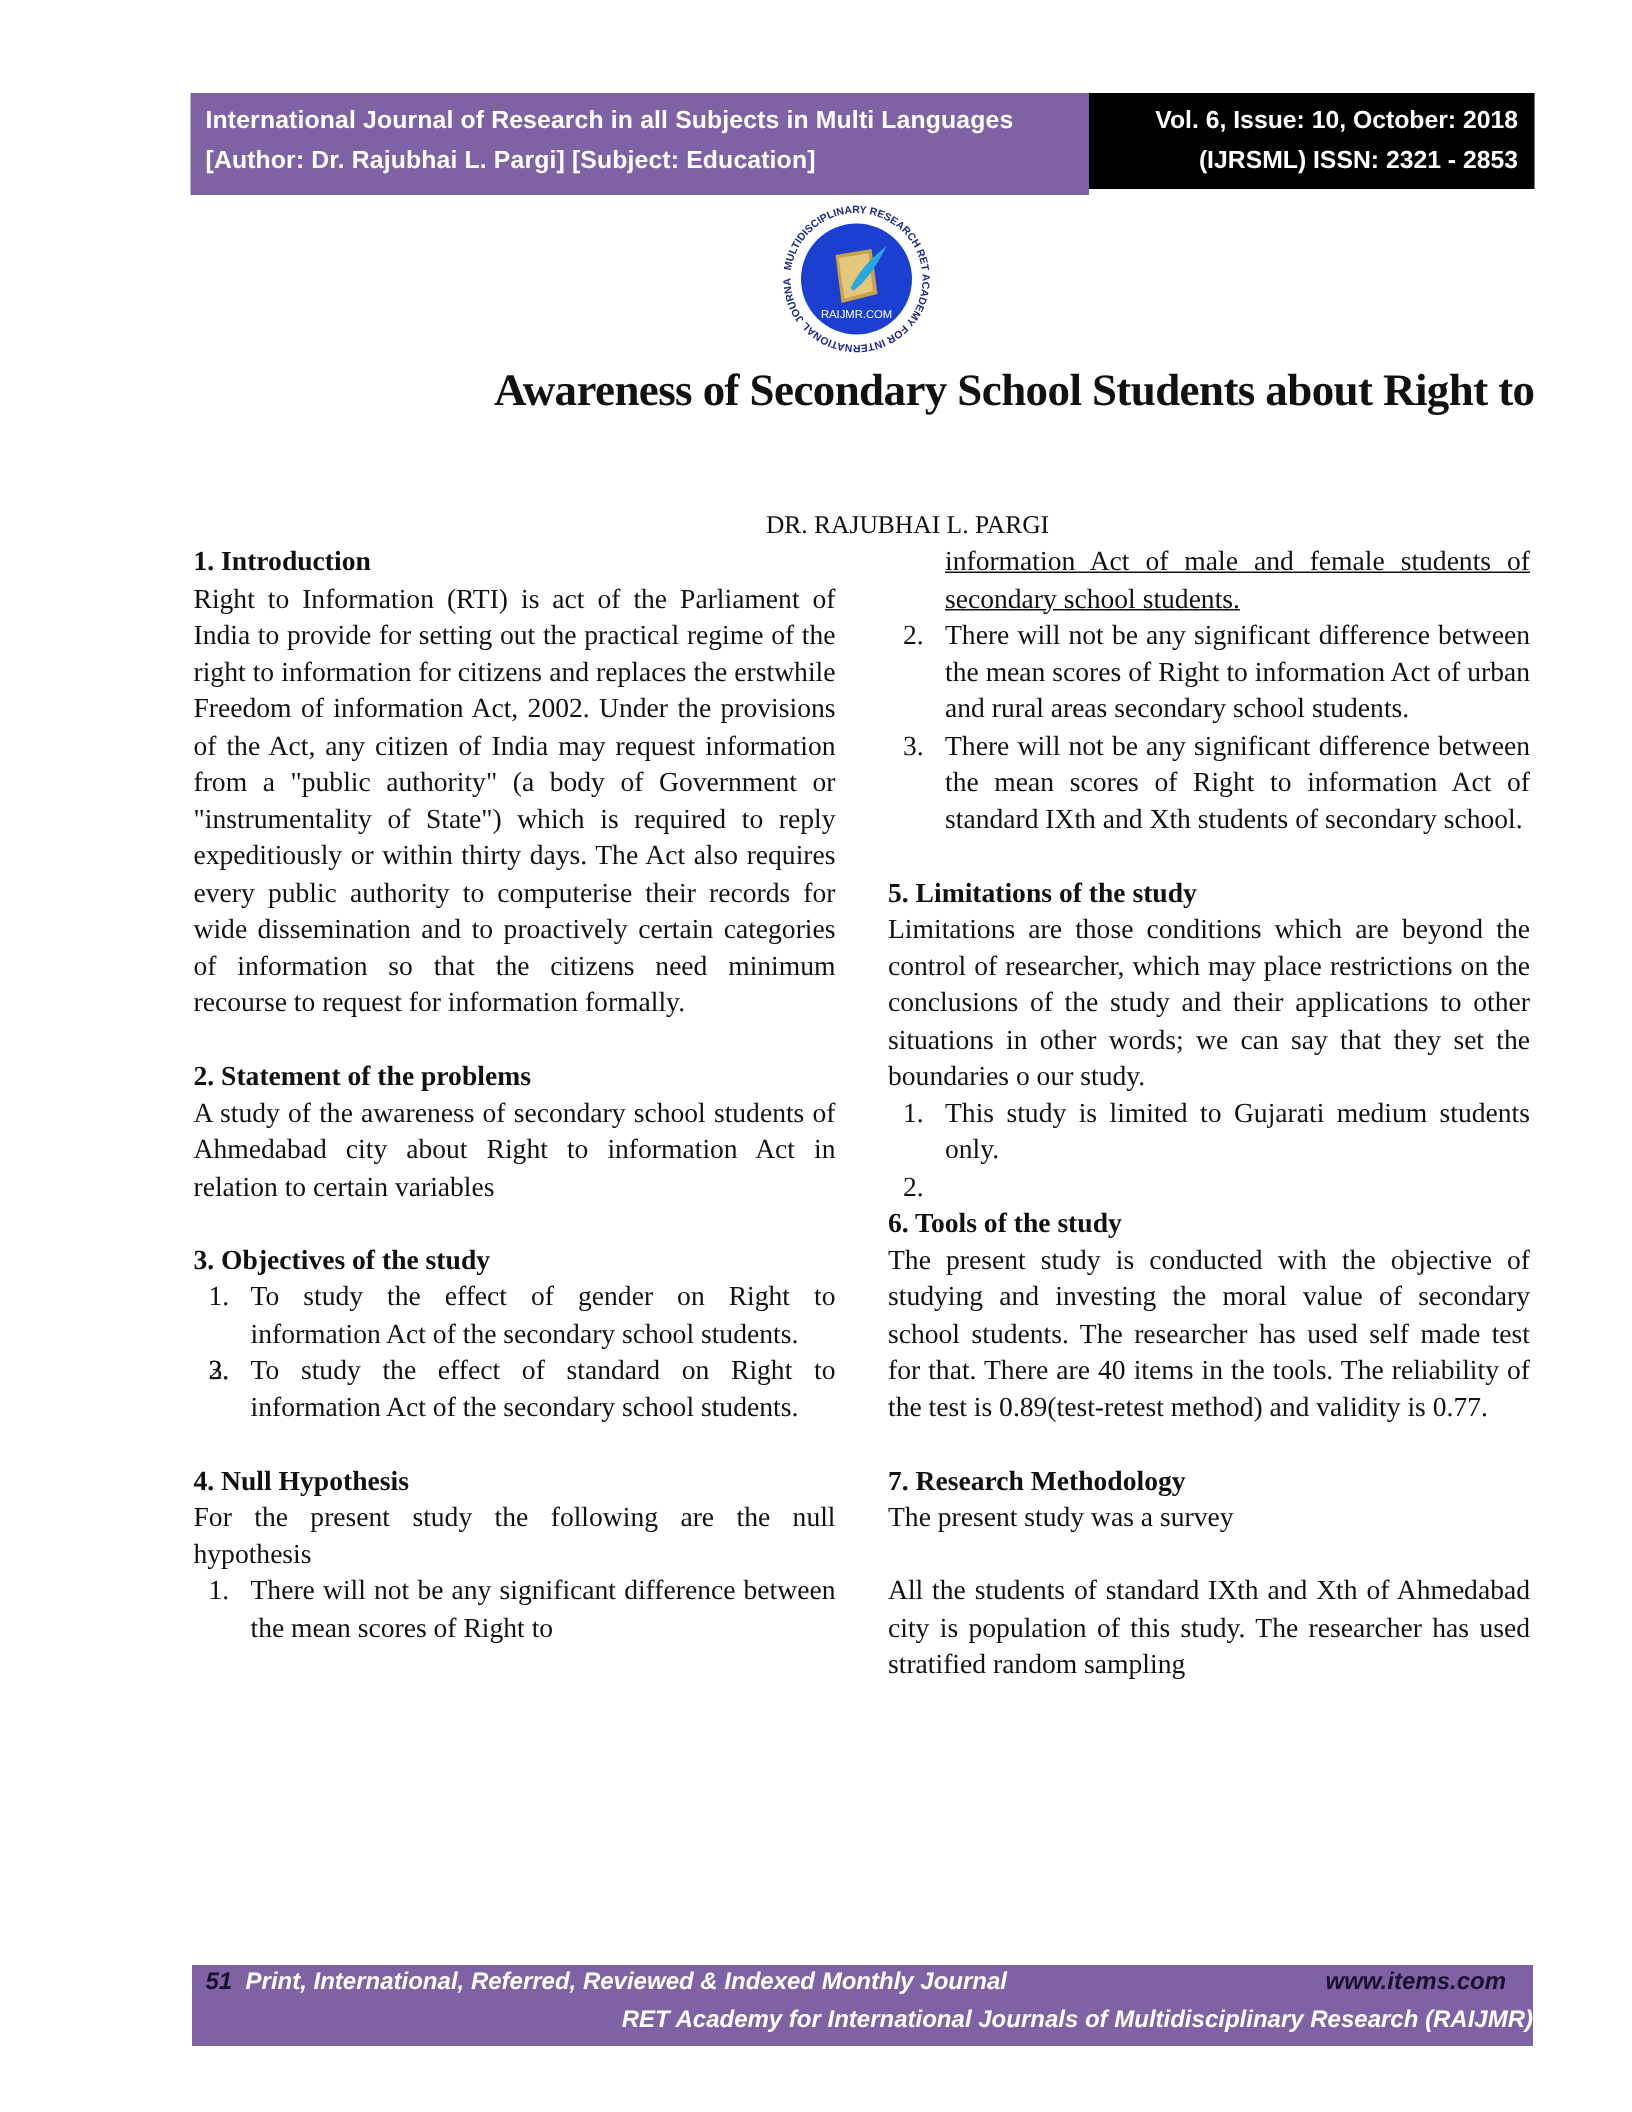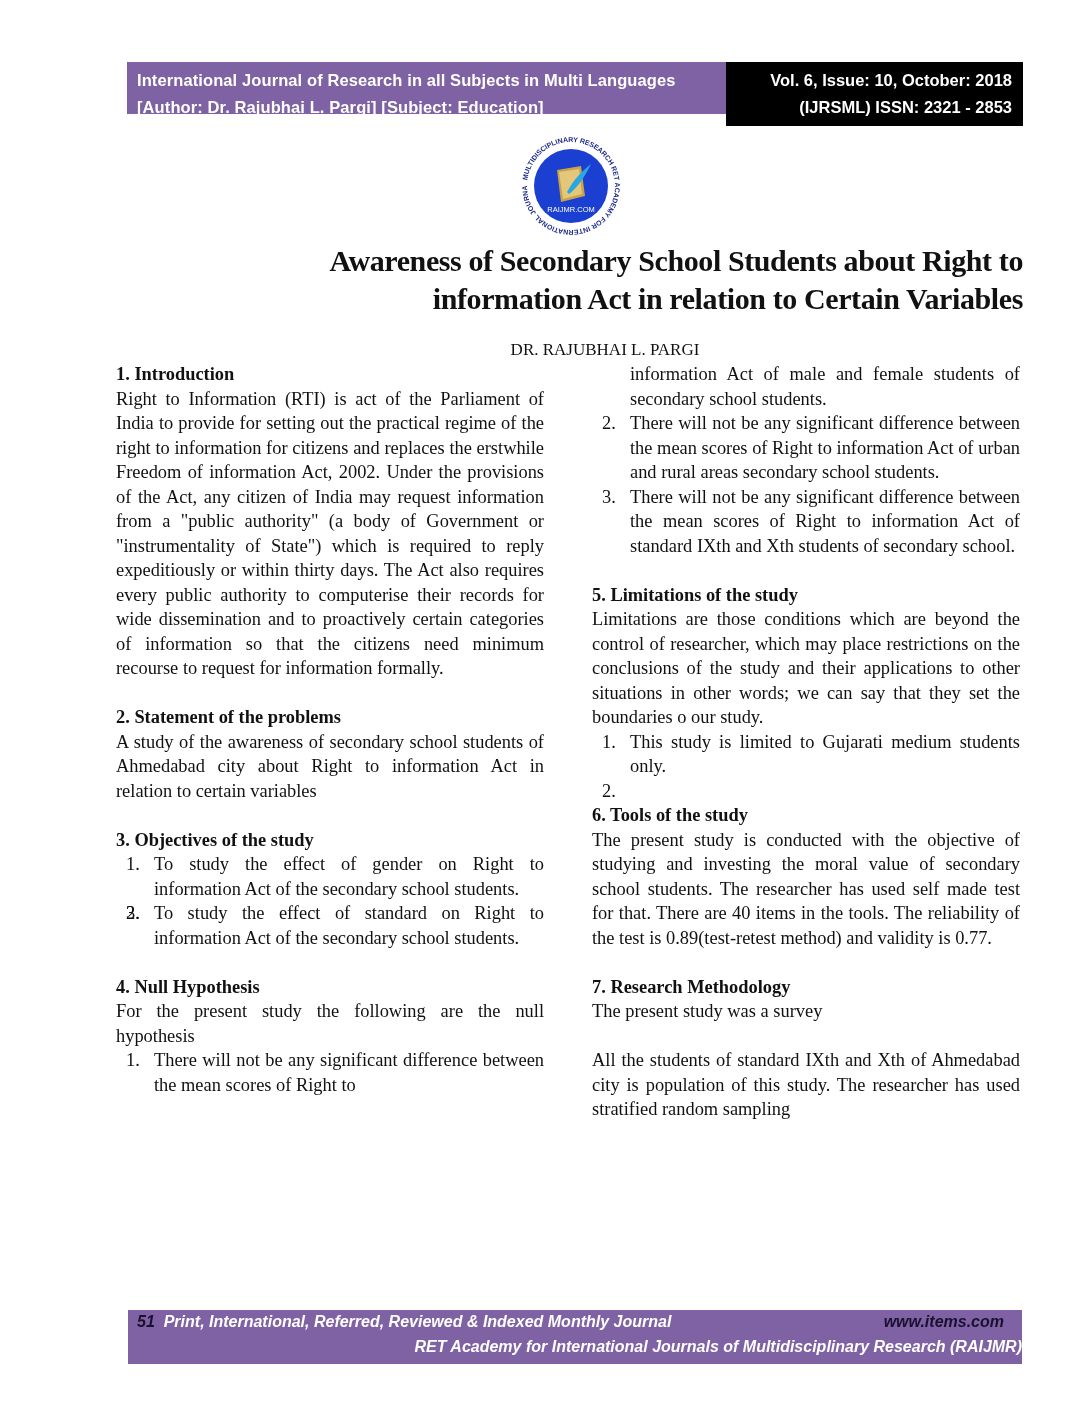--- a/index.html
+++ b/index.html
@@ -1,34 +1,34 @@
 <!DOCTYPE html>
 <html><head>
 <meta charset="utf-8">
 <style>
   html, body { margin:0; padding:0; background:#ffffff; }
   body { width:1088px; height:1408px; position:relative; overflow:hidden; font-family:"Liberation Serif", "DejaVu Serif", serif; color:#111; }
   .hdr { position:absolute; top:62px; left:127px; width:896px; height:64px; display:flex; }
-  .hdr-left { background:#7f62a4; width:599px; height:52px; color:#fff; font-family:"Liberation Sans","DejaVu Sans",sans-serif; font-weight:bold; font-size:16.5px; padding:5px 0 0 10px; box-sizing:border-box; line-height:27px; }
+  .hdr-left { background:#7f62a4; width:599px; height:68px; color:#fff; font-family:"Liberation Sans","DejaVu Sans",sans-serif; font-weight:bold; font-size:16.5px; padding:5px 0 0 10px; box-sizing:border-box; line-height:27px; }
   .hdr-left div { white-space:nowrap; letter-spacing:0.1px; }
   .hdr-right { background:#000; flex:1; height:64px; color:#fff; font-family:"Liberation Sans","DejaVu Sans",sans-serif; font-weight:bold; font-size:16.5px; padding:5px 11px 0 13px; box-sizing:border-box; text-align:right; line-height:27px; }
   .hdr-right div { white-space:nowrap; }
   .logo { position:absolute; left:519px; top:134px; width:104px; height:104px; }
   .title { position:absolute; top:242px; left:127px; width:896px; text-align:right; font-weight:bold; font-size:30px; line-height:38px; letter-spacing:-0.4px; }
   .author { position:absolute; top:340px; left:127px; width:896px; text-align:center; font-size:17px; padding-left:60px; box-sizing:border-box; }
   .col { position:absolute; font-size:18.4px; line-height:24.5px; text-align:justify; }
-  .col-left { left:116px; top:362px; width:428px; }
+  .col-left { left:129px; top:362px; width:428px; }
   .col-right { left:592px; top:362px; width:428px; }
   .h { font-weight:bold; }
   p { margin:0; }
   .gap { height:24.5px; }
   ol { margin:0; padding:0; list-style:none; }
   ol li { position:relative; padding-left:38px; }
   ol li .num { position:absolute; left:10px; top:0; }
-  .cont { padding-left:38px; }
+  .cont { padding-left:38px;text-decoration:underline; }
   .ftr { position:absolute; top:1310px; left:128px; width:894px; height:54px; background:#7f62a4; font-family:"Liberation Sans","DejaVu Sans",sans-serif; font-weight:bold; font-size:16px; color:#fff;font-style:italic; }
   .ftr-row1 { position:absolute; top:3px; left:9px; right:18px; display:flex; justify-content:space-between; white-space:nowrap; }
   .ftr-row2 { position:absolute; top:28px; left:0; width:100%; text-align:right; white-space:nowrap; }
   .dark { color:#1a1030; }
 </style>
 </head>
 <body>
 
 <div class="hdr">
   <div class="hdr-left">
@@ -53,21 +53,20 @@
     <circle cx="52" cy="52" r="37" fill="#1b3fd1"></circle>
     <path d="M38,36 L62,32 L66,62 L42,68 Z" fill="#c9a24a"></path>
     <path d="M40,38 L60,35 L63,60 L44,65 Z" fill="#e3c77a"></path>
     <path d="M48,58 C55,45 62,38 72,30 C66,42 60,52 50,60 Z" fill="#2aa7e0"></path>
     <text x="52" y="78" text-anchor="middle" font-family="Liberation Sans, sans-serif" font-size="7.5" fill="#ffffff">RAIJMR.COM</text>
   </svg>
 </div>
 
 <div class="title">
   <div>Awareness of Secondary School Students about Right to</div>
-  <div>information Act in relation to Certain Variables</div>
 </div>
 
 <div class="author">DR. RAJUBHAI L. PARGI</div>
 
 <div class="col col-left">
   <p class="h">1. Introduction</p>
   <p>Right to Information (RTI) is act of the Parliament of India to provide for setting out the practical regime of the right to information for citizens and replaces the erstwhile Freedom of information Act, 2002. Under the provisions of the Act, any citizen of India may request information from a "public authority" (a body of Government or "instrumentality of State") which is required to reply expeditiously or within thirty days. The Act also requires every public authority to computerise their records for wide dissemination and to proactively certain categories of information so that the citizens need minimum recourse to request for information formally.</p>
   <div class="gap"></div>
   <p class="h">2. Statement of the problems</p>
   <p>A study of the awareness of secondary school students of Ahmedabad city about Right to information Act in relation to certain variables</p>

